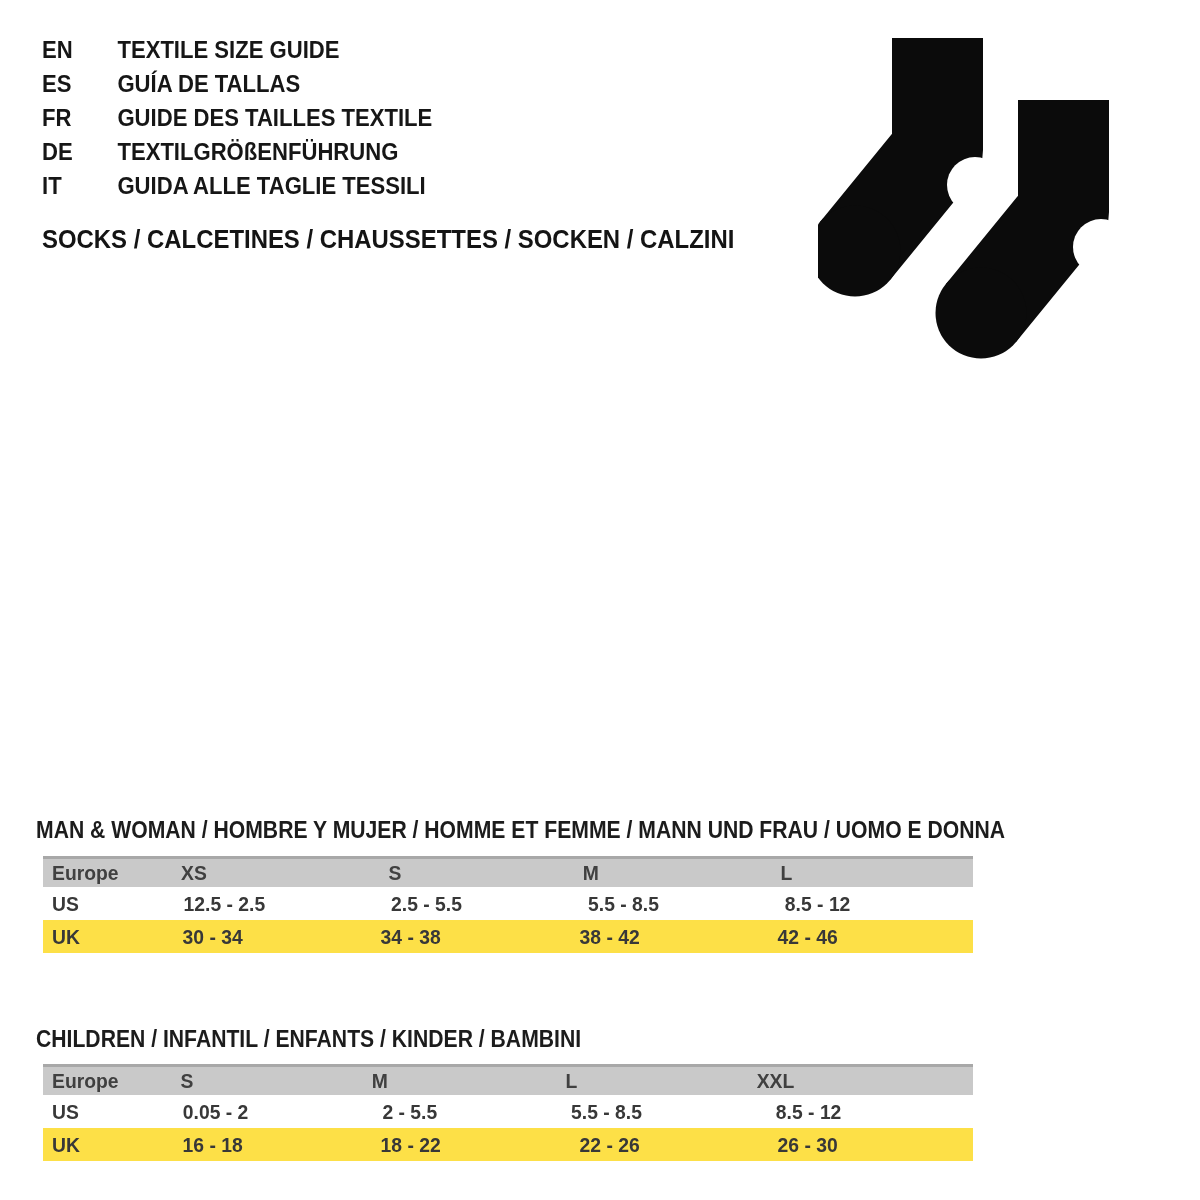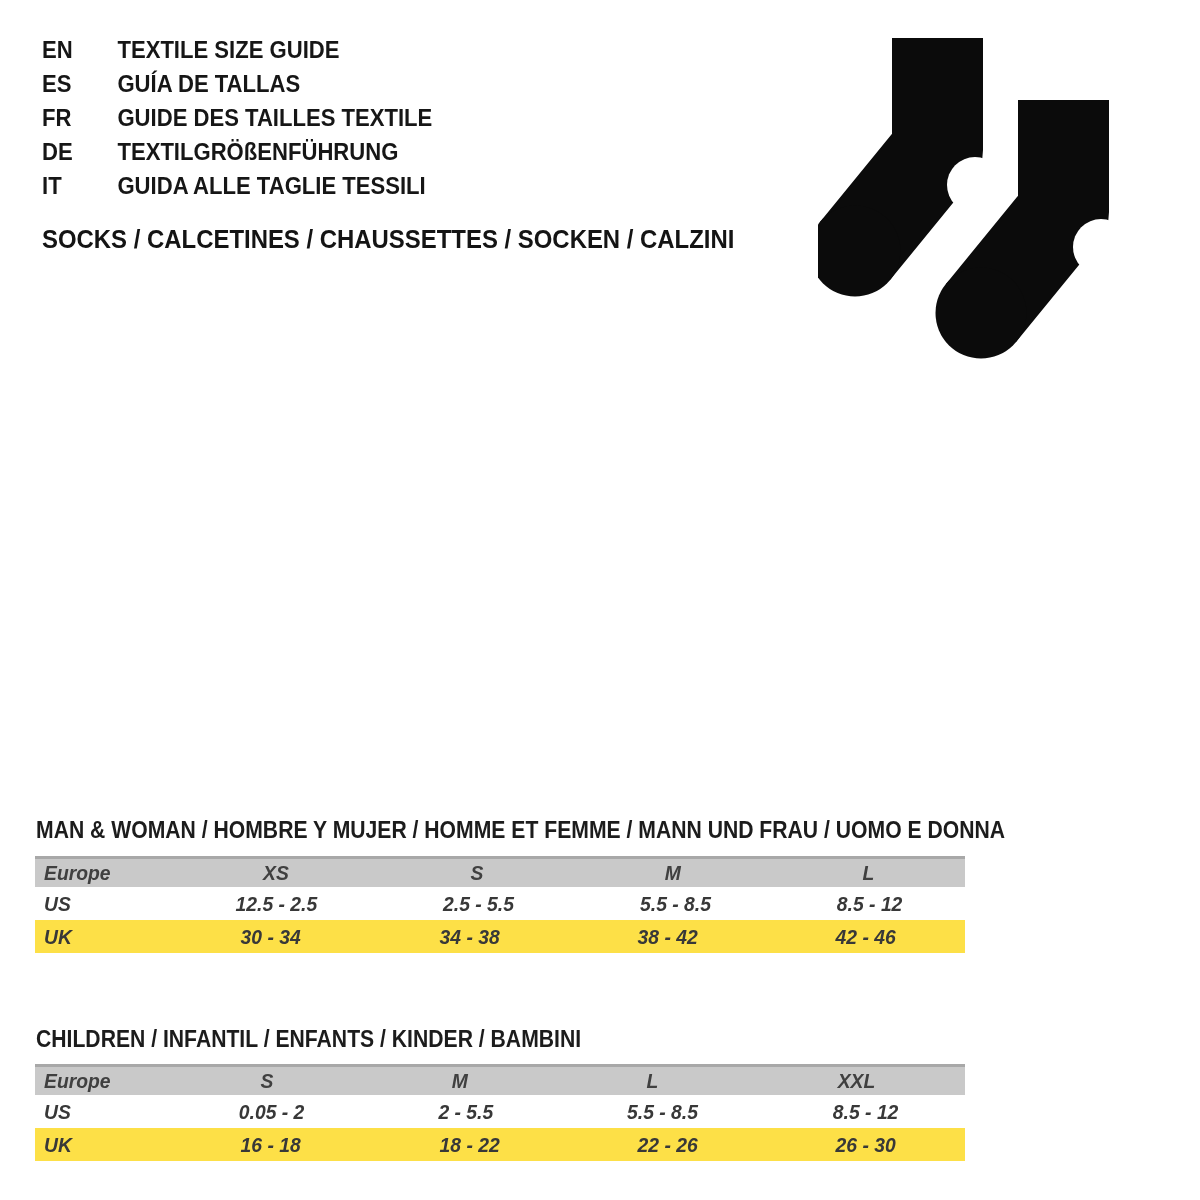--- a/index.html
+++ b/index.html
@@ -67,45 +67,44 @@
     transform: scaleX(0.92);
     transform-origin: 0 50%;
     white-space: nowrap;
   }
   .tbl-title.t1 { top: 817px; }
   .tbl-title.t2 { top: 1026px; }
 
   
   .size-table {
     position: absolute;
-    left: 35px;
+    left: 43px;
     width: 930px;
     font-size: 21px;
     font-weight: bold;
     color: #383838;
-    font-style: italic;
   }
   .size-table.t1 { top: 856px; }
   .size-table.t2 { top: 1064px; }
 
   .t-row {
     display: flex;
     align-items: center;
     height: 33px;
   }
   .t-row.thead {
     height: 31px;
     background: #c9c9c9;
     border-top: 3px solid #a8a8a8;
     box-sizing: border-box;
     color: #404040;
   }
   .t-row.alt { background: #fde047; }
 
-  .cell { flex: 1 1 auto; text-align: center; }
+  .cell { flex: 1 1 auto; text-align: left; }
   .cell.c0 {
     flex: 0 0 137px;
     text-align: left;
     padding-left: 9px;
     box-sizing: border-box;
   }
   .cnd {
     display: inline-block;
     transform: scaleX(0.92);
     transform-origin: 50% 50%;

